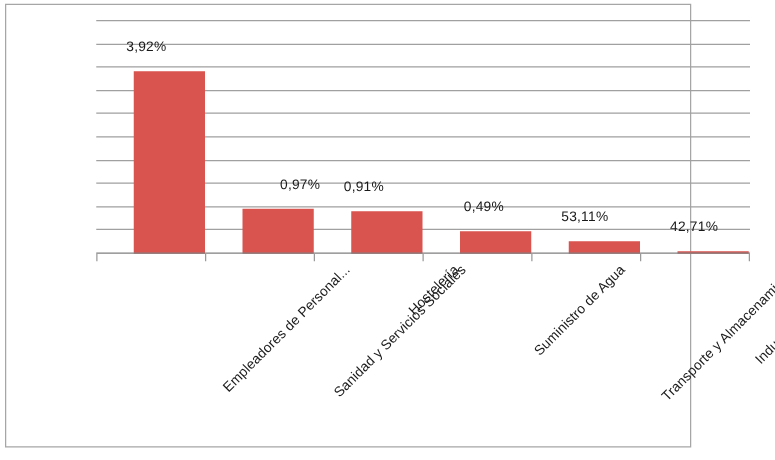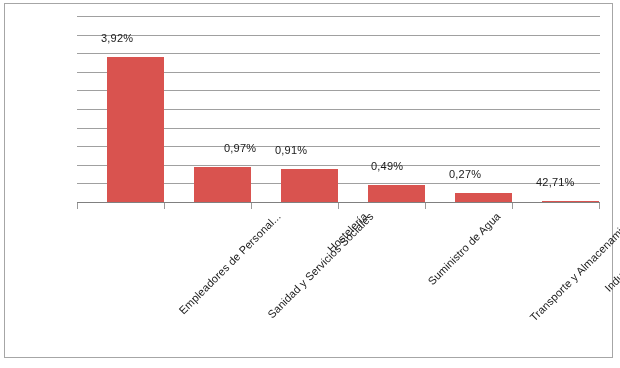--- a/index.html
+++ b/index.html
@@ -19,21 +19,21 @@
     height: 368px;
     background: #ffffff;
     overflow: hidden;
   }
 
   
   #chart-frame {
     position: absolute;
     left: 4px;
     top: 3px;
-    width: 609px;
+    width: 549px;
     height: 355px;
     border: 1px solid #a6a6a6;
     box-sizing: border-box;
     background: #ffffff;
   }
 
   
   #plot-area {
     position: absolute;
     left: 72px;
@@ -128,21 +128,21 @@
     <div class="tick" style="left:246px"></div>
     <div class="tick" style="left:333px"></div>
     <div class="tick" style="left:420px"></div>
     <div class="tick" style="left:507px"></div>
     <div class="tick" style="left:594px"></div>
 
     <div class="bar-value" style="left:96px; top:28px;">3,92%</div>
     <div class="bar-value" style="left:183px; top:138px;margin-left:36px;">0,97%</div>
     <div class="bar-value" style="left:270px; top:140px;">0,91%</div>
     <div class="bar-value" style="left:366px; top:156px;">0,49%</div>
-    <div class="bar-value" style="left:444px; top:164px;">0,27%</div>
+    <div class="bar-value" style="left:444px; top:164px;">53,11%</div>
     <div class="bar-value" style="left:531px; top:172px;">42,71%</div>
 
     <div class="cat-label" style="left:131px; top:206px;">Empleadores de Personal...</div>
     <div class="cat-label" style="left:218px; top:206px;">Sanidad y Servicios Sociales</div>
     <div class="cat-label" style="left:305px; top:206px;">Hostelería</div>
     <div class="cat-label" style="left:392px; top:206px;">Suministro de Agua</div>
     <div class="cat-label" style="left:479px; top:206px;">Transporte y Almacenamiento</div>
     <div class="cat-label" style="left:566px; top:206px;">Industrias Extractivas</div>
 
   </div>

